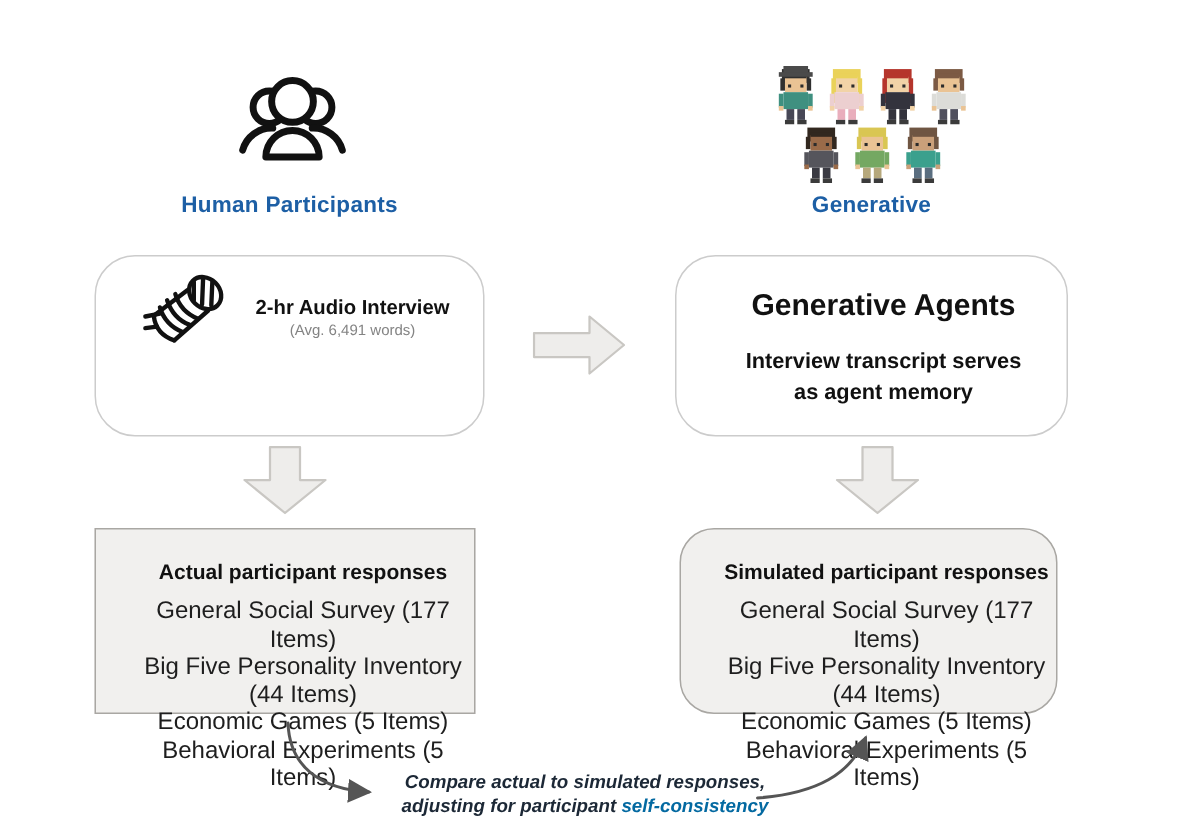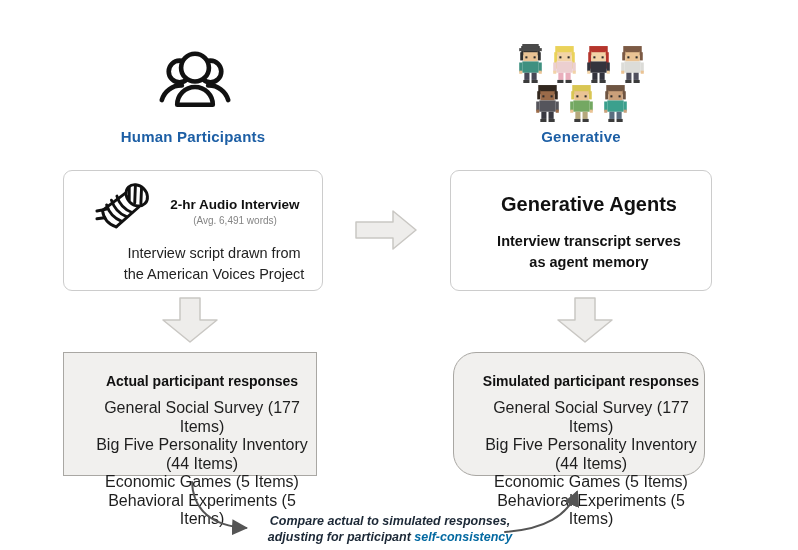--- a/index.html
+++ b/index.html
@@ -12,21 +12,21 @@
     position:absolute;top:128px;text-align:center;
     font-size:15px;font-weight:800;color:#1d5fa5;letter-spacing:.2px;
   }
   
   .people-wrap{position:absolute;left:156px;top:46px;width:78px;height:68px;}
   .avatar-grid{position:absolute;left:450px;top:44px;width:262px;}
   .avatar-row{display:flex;justify-content:center;gap:5px;}
   .avatar{width:29px;height:39px;}
   
   .white-box{
-    position:absolute;background:#ffffff;border:1.5px solid #cccccc;border-radius:9px;
+    position:absolute;background:#ffffff;border:1.5px solid #cccccc;border-radius:27px;
     box-sizing:border-box;
     padding-left:16px;
   }
   .box-left{left:63px;top:170px;width:260px;height:121px;}
   .box-right{left:450px;top:170px;width:262px;height:121px;}
   .mic-row{display:flex;align-items:center;margin:10px 8px 0 14px;}
   .mic-wrap{width:62px;height:60px;flex:0 0 62px;}
   .mic-text{flex:1;text-align:center;}
   .box-title{font-size:13.5px;font-weight:700;color:#111;}
   .box-sub{font-size:10px;color:#848484;margin-top:3px;}
@@ -230,24 +230,20 @@
             <path d="M3,30 L13,28"></path>
             <path d="M3,38 L11,37"></path>
           </g>
         </svg>
       </div>
       <div class="mic-text">
         <div class="box-title">2-hr Audio Interview</div>
         <div class="box-sub">(Avg. 6,491 words)</div>
       </div>
     </div>
-    <div class="box-body">
-      <div>Interview script drawn from</div>
-      <div>the American Voices Project</div>
-    </div>
   </div>
 
   <div class="white-box box-right">
     <div class="agents-title">Generative Agents</div>
     <div class="agents-body">
       <div>Interview transcript serves</div>
       <div>as agent memory</div>
     </div>
   </div>
 

